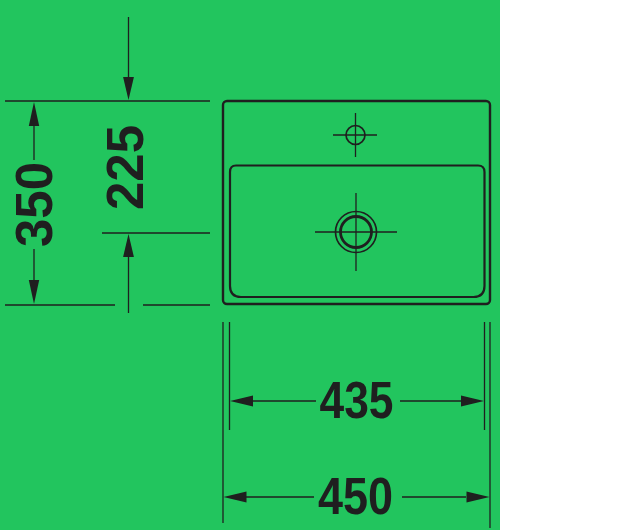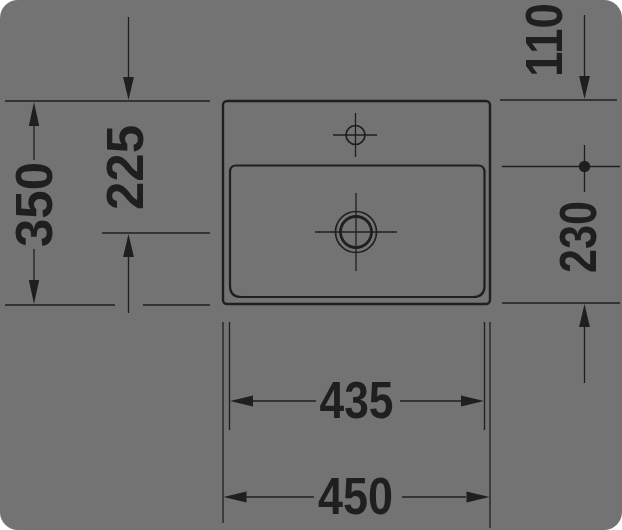--- a/index.html
+++ b/index.html
@@ -2,25 +2,24 @@
 <html><head>
 <meta charset="utf-8">
 <style>
   html, body {
     margin: 0;
     padding: 0;
     background: #ffffff;
   }
   .stage {
     position: relative;
-    width: 622px;
+    width: 500px;
     height: 530px;
-    background: #737373;
+    background: #22c55e;
     overflow: hidden;
-    border-radius: 18px;
   }
   svg { display: block; }
   .outline {
     fill: none;
     stroke: #1f1f1f;
     stroke-width: 2.4px;
     stroke-linejoin: round;
   }
   .bowl {
     fill: none;

